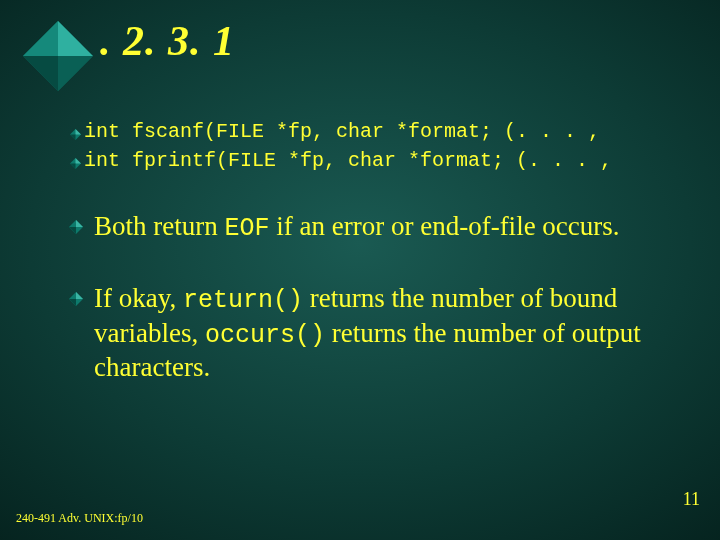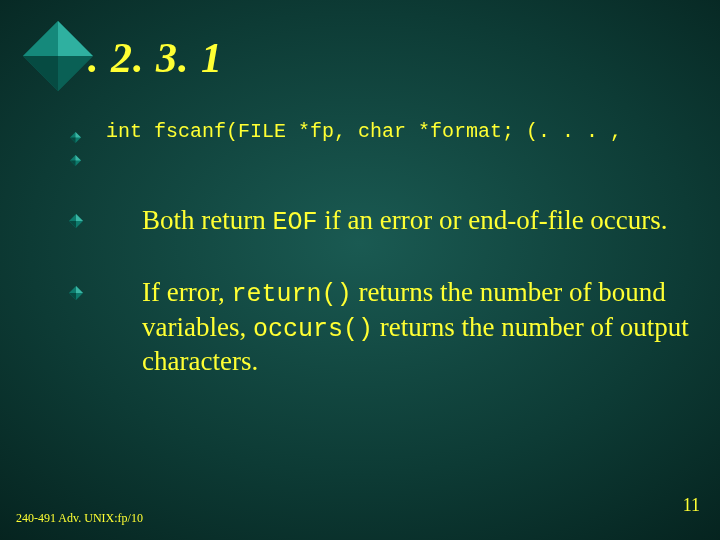--- a/index.html
+++ b/index.html
@@ -6,71 +6,71 @@
   body{
     width:720px;height:540px;
     background:radial-gradient(ellipse 600px 420px at 50% 45%,#1a5a52 0%,#0d3b35 55%,#041f1b 100%);
     font-family:"Times New Roman",Times,serif;
     color:#ffff33;
     position:relative;
     overflow:hidden;
   }
   .title-row{
     position:absolute;top:18px;left:20px;right:20px;
-    display:flex;align-items:center;gap:0;
+    display:flex;align-items:flex-start;gap:12px;
   }
   .diamond{
     width:76px;height:76px;position:relative;flex-shrink:0;
     margin-right:-8px;
   }
   .diamond svg{width:100%;height:100%}
   .title-num{
     font-size:42px;font-style:italic;font-weight:bold;
     color:#ffff33;line-height:1;position:relative;top:2px;
     letter-spacing:1px;
   }
   .title-text{
     font-size:42px;font-style:italic;color:#ffff33;line-height:1;
     position:relative;top:2px;
   }
   .content{
     position:absolute;top:120px;left:68px;right:30px;
   }
   .line{
-    display:flex;align-items:flex-end;gap:24px;
+    display:flex;align-items:center;gap:2px;
     margin-bottom:6px;
   }
   .sbullet{
     width:14px;display:flex;justify-content:center;padding-top:6px;flex-shrink:0;
   }
   .sbullet svg{width:11px;height:11px}
   .code{
     font-family:"Courier New",Courier,monospace;
     font-size:20px;color:#ffff33;white-space:pre;
   }
   .para-block{margin-top:38px}
   .para{
     display:flex;align-items:flex-start;gap:10px;margin-bottom:38px;
   }
   .pbullet{
     width:16px;display:flex;justify-content:center;padding-top:10px;flex-shrink:0;
   }
   .pbullet svg{width:14px;height:14px}
   .ptext{
-    font-size:27px;color:#ffff33;line-height:1.25;margin-left:48px;
+    font-size:27px;color:#ffff33;line-height:1.25;
   }
   .ptext .code-i{
     font-family:"Courier New",Courier,monospace;font-size:25px;
   }
   .footer-l{
     position:absolute;left:16px;bottom:14px;
     font-size:12px;color:#ffff33;
   }
   .footer-r{
-    position:absolute;right:20px;bottom:24px;
+    position:absolute;right:20px;bottom:30px;
     font-size:18px;color:#ffff33;
   }
 </style>
 </head>
 <body>
 
 <div class="title-row">
   <span class="diamond">
     <svg viewBox="0 0 100 100">
       <polygon points="50,4 96,50 50,96 4,50" fill="#0a6e62"></polygon>
@@ -97,20 +97,21 @@
   </div>
 
   <div class="line">
     <span class="sbullet">
       <svg viewBox="0 0 10 10">
           <polygon points="5,0 10,5 5,10 0,5" fill="#0d7a6c"></polygon>
           <polygon points="5,0 10,5 5,5" fill="#3ab5a4"></polygon>
           <polygon points="0,5 5,10 5,5" fill="#064a41"></polygon>
         </svg>
     </span>
+    <span class="code">int fprintf(FILE *fp, char *format; (. . . ,</span>
   </div>
 
   <div class="para-block">
     <div class="para">
       <span class="pbullet">
         <svg viewBox="0 0 10 10">
             <polygon points="5,0 10,5 5,10 0,5" fill="#0d7a6c"></polygon>
             <polygon points="5,0 10,5 5,5" fill="#3ab5a4"></polygon>
             <polygon points="0,5 5,10 5,5" fill="#064a41"></polygon>
           </svg>
@@ -122,21 +123,21 @@
 
     <div class="para">
       <span class="pbullet">
         <svg viewBox="0 0 10 10">
             <polygon points="5,0 10,5 5,10 0,5" fill="#0d7a6c"></polygon>
             <polygon points="5,0 10,5 5,5" fill="#3ab5a4"></polygon>
             <polygon points="0,5 5,10 5,5" fill="#064a41"></polygon>
           </svg>
       </span>
       <span class="ptext">
-        <span>If error, </span><span class="code-i">return()</span><span> returns the number of bound variables, </span><span class="code-i">occurs()</span><span> returns the number of output characters.</span>
+        <span>If okay, </span><span class="code-i">return()</span><span> returns the number of bound variables, </span><span class="code-i">occurs()</span><span> returns the number of output characters.</span>
       </span>
     </div>
   </div>
 
 </div>
 
 <div class="footer-l">240-491 Adv. UNIX:fp/10</div>
 <div class="footer-r">11</div>
 
 </body></html>

